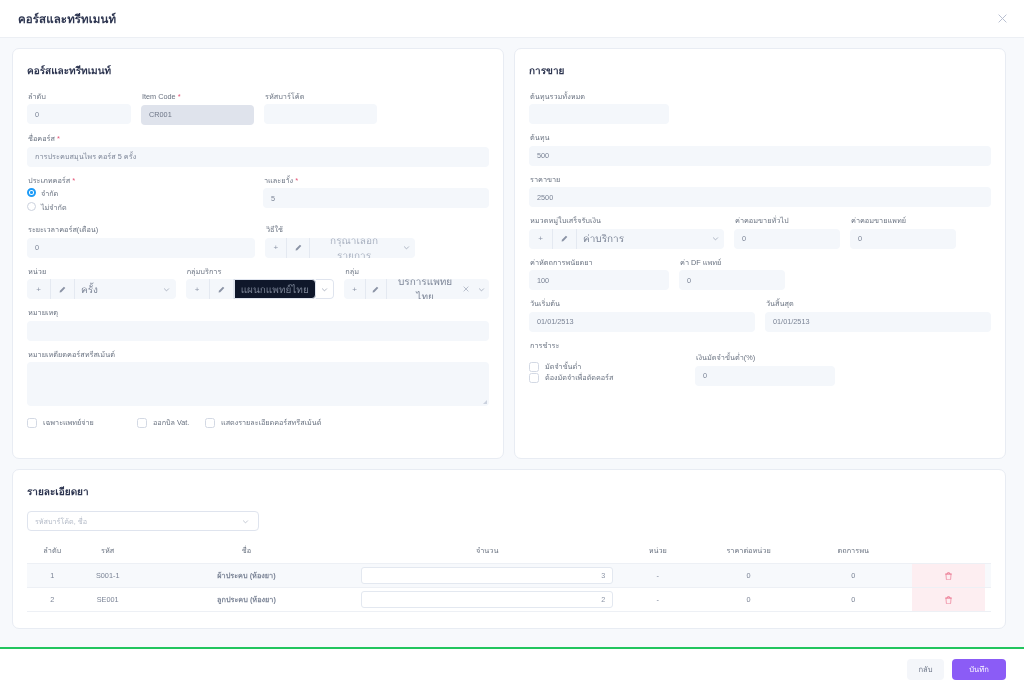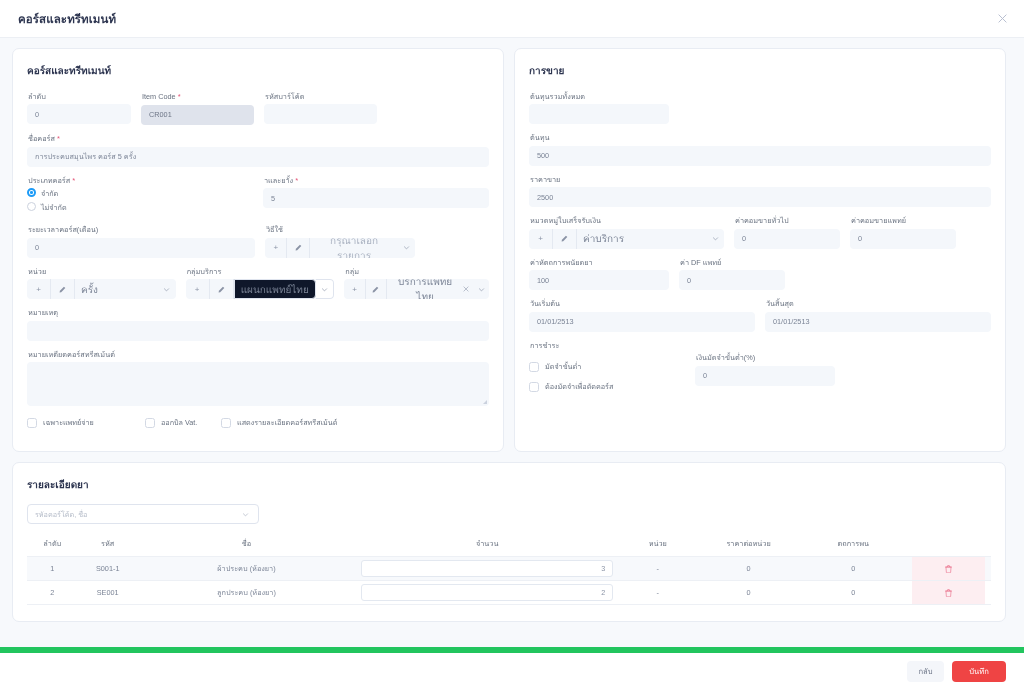--- a/index.html
+++ b/index.html
@@ -225,21 +225,21 @@
   table.items tbody td {
     padding: 0 6px;
     height: 23px;
     color: #7b8496;
     text-align: center;
     border-bottom: 1px solid #edf0f5;
   }
   table.items tbody tr.odd td { background: #f7f9fc; }
   td.c-no { width: 52px; }
   td.c-code { width: 62px; }
-  td.c-name { width: 230px; text-align: left; padding-left: 10px; }
+  td.c-name { width: 230px; text-align: left; padding-left: 10px; font-weight: bold; }
   th.c-name { text-align: center; }
   td.c-qty { width: 280px; }
   td.c-unit { width: 80px; }
   td.c-price { width: 110px; }
   td.c-total { width: 110px; }
   td.c-del { width: 90px; padding: 0; }
   .qty-box {
     height: 17px;
     border: 1px solid #e3e8f0;
     border-radius: 3px;
@@ -253,39 +253,39 @@
     background: #fdeef1;
     height: 23px;
     display: flex; align-items: center; justify-content: center;
     cursor: pointer;
   }
   .del-cell svg { display: block; }
   
   .modal-footer {
     flex: 0 0 42px;
     height: 42px;
-    border-top: 6px solid #22c55e;
+    border-top: 2px solid #22c55e;
     background: #ffffff;
     display: flex; align-items: center; justify-content: flex-end;
     padding-right: 18px;
     gap: 8px;
   }
   .btn {
     height: 21px;
     min-width: 37px;
     border-radius: 4px;
     font-size: 7.6px;
     display: flex; align-items: center; justify-content: center;
     cursor: pointer;
     font-family: inherit;
     border: none;
     padding: 0 11px;
   }
   .btn-secondary { background: #f4f6fa; color: #6b7486; }
-  .btn-primary { background: #ef4444; color: #ffffff; min-width: 54px; }
+  .btn-primary { background: #8b5cf6; color: #ffffff; min-width: 54px; }
 </style>
 </head>
 <body>
 
 <div class="modal">
 
   <div class="modal-header">
     <div class="modal-title">คอร์สและทรีทเมนท์</div>
     <div class="header-spacer"></div>
     <button class="close-btn">
@@ -444,21 +444,21 @@
           </div>
         </div>
 
         <div class="row" style="margin-bottom:11px">
           <div class="col w-full">
             <span class="field-label">หมายเหตียดคอร์สทรีสเม้นต์</span>
             <div class="textarea"></div>
           </div>
         </div>
 
-        <div class="row" style="margin-bottom:9px;gap:8px">
+        <div class="row" style="margin-bottom:16px;gap:0">
           <div class="check-line" style="width:110px">
             <span class="checkbox"></span>
             <span class="check-label">เฉพาะแพทย์จ่าย</span>
           </div>
           <div class="check-line" style="width:68px">
             <span class="checkbox"></span>
             <span class="check-label">ออกบิล Vat.</span>
           </div>
           <div class="check-line">
             <span class="checkbox"></span>
@@ -538,21 +538,21 @@
           <div class="col" style="width:228px">
             <span class="field-label">วันสิ้นสุด</span>
             <div class="input">01/01/2513</div>
           </div>
         </div>
 
         <div class="row" style="margin-bottom:0">
           <div class="col" style="width:100%">
             <span class="field-label">การชำระ</span>
             <div style="display:flex;gap:16px;align-items:flex-start;">
-              <div style="display:flex;flex-direction:column;gap:9px;padding-top:8px;width:150px;">
+              <div style="display:flex;flex-direction:column;padding-top:8px;width:150px;">
                 <div class="check-line">
                   <span class="checkbox"></span>
                   <span class="check-label">มัดจำขั้นต่ำ</span>
                 </div>
                 <div class="check-line">
                   <span class="checkbox"></span>
                   <span class="check-label">ต้องมัดจำเพื่อตัดคอร์ส</span>
                 </div>
               </div>
               <div class="col" style="width:140px">
@@ -563,21 +563,21 @@
           </div>
         </div>
       </div>
     </div>
 
     <div class="panel panel-bottom">
       <div class="panel-title" style="margin-bottom:12px">รายละเอียดยา</div>
 
 
       <div class="search-select">
-        <span class="sp">รหัอคอร์โค้ด, ชื่อ</span>
+        <span class="sp">รหัสบาร์โค้ด, ชื่อ</span>
         <span class="sg-caret">
           <svg class="caret" viewBox="0 0 10 10" aria-hidden="true">
               <path d="M2 4 L5 7 L8 4" stroke="#b3bac7" stroke-width="1.1" fill="none" stroke-linecap="round"></path>
             </svg>
         </span>
       </div>
 
       <table class="items">
         <thead>
           <tr>

